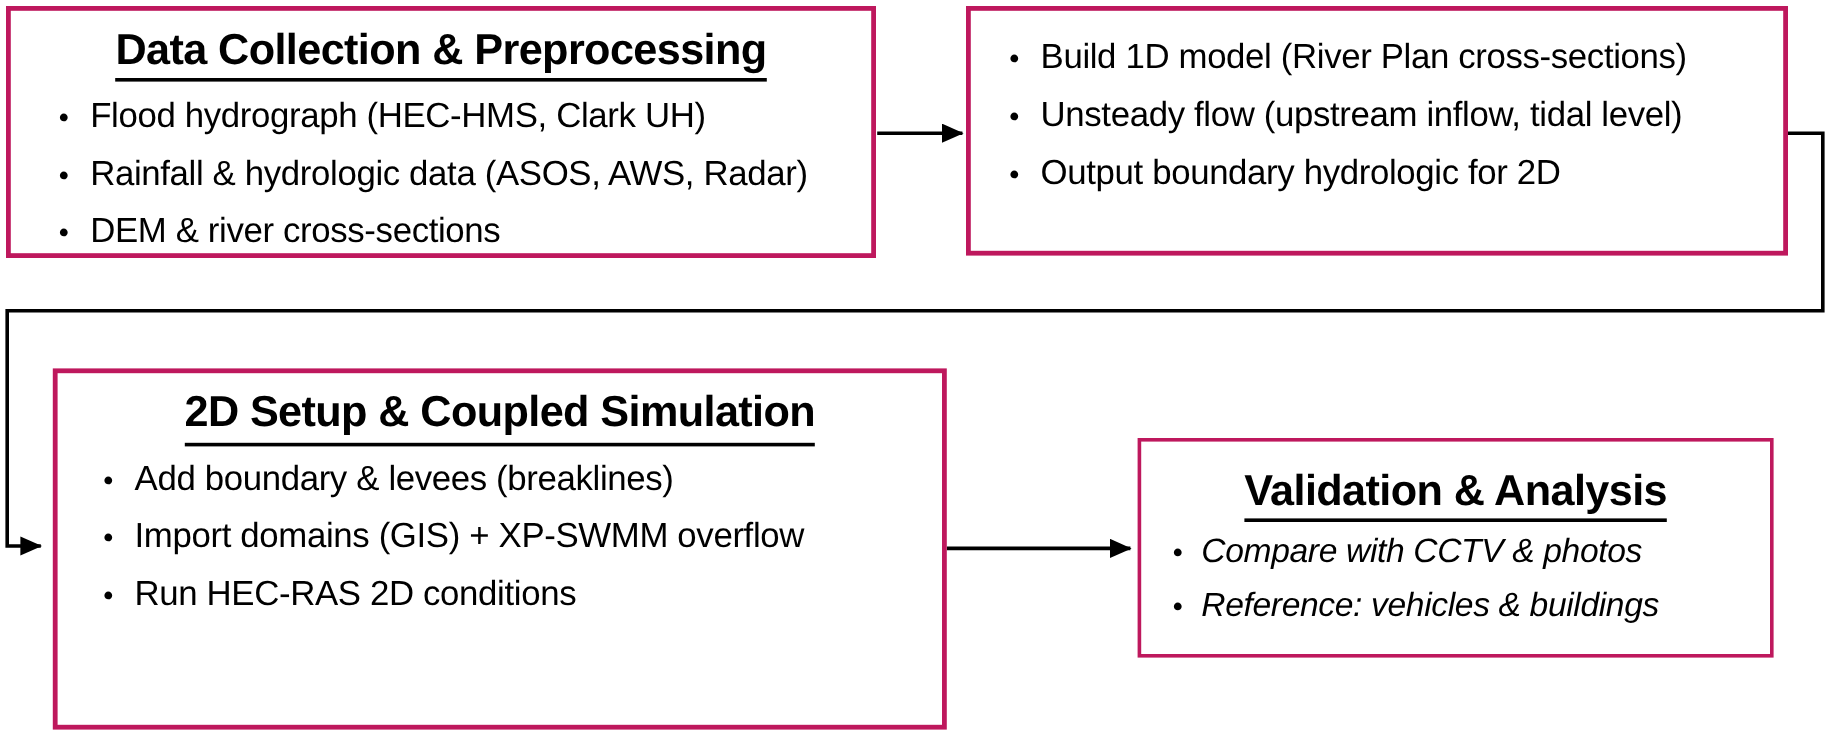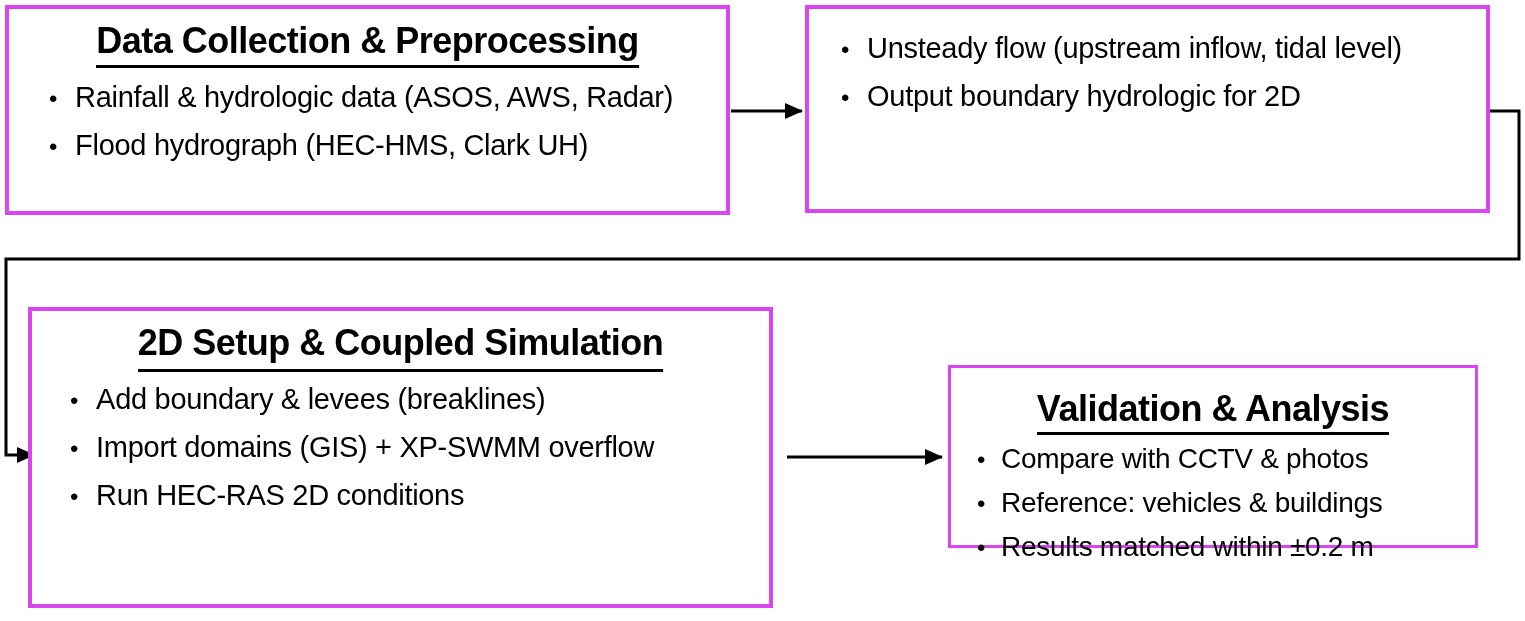--- a/index.html
+++ b/index.html
@@ -21,21 +21,21 @@
     left: 0;
     top: 0;
     width: 1525px;
     height: 621px;
     pointer-events: none;
   }
   .box {
     position: absolute;
     box-sizing: border-box;
     background: #ffffff;
-    border: 4px solid #d946ef;
+    border: 4px solid #be185d;
   }
   .box-title {
     margin: 0;
     text-align: center;
     font-size: 36px;
     font-weight: bold;
     letter-spacing: -0.5px;
     line-height: 44px;
   }
   .box-title .title-text {
@@ -59,28 +59,28 @@
     font-size: 24px;
     margin-right: 18px;
   }
   
   .b1 { left: 5px; top: 5px; width: 725px; height: 210px; padding: 10px 10px 0 40px; }
   .b1 .box-title { margin-left: -30px; }
   
   .b2 { left: 805px; top: 5px; width: 685px; height: 208px; padding: 10px 8px 0 32px; }
   .b2 .box-title { margin-left: -24px; }
   
-  .b3 { left: 28px; top: 307px; width: 745px; height: 301px; padding: 8px 10px 0 38px; }
+  .b3 { left: 44px; top: 307px; width: 745px; height: 301px; padding: 8px 10px 0 38px; }
   .b3 .box-title { line-height: 48px; margin-left: -28px; }
   .b3 .bullets { margin-top: 4px; }
   
   .b4 { left: 948px; top: 365px; width: 530px; height: 183px; padding: 20px 8px 0 26px; border-width: 3px; }
   .b4 .box-title { line-height: 42px; margin-left: -18px; }
   .b4 .bullets { margin-top: 2px; }
-  .b4 .bullets li { font-size: 28px; line-height: 43px; }
+  .b4 .bullets li { font-size: 28px; line-height: 43px; font-style: italic; }
   .b4 .bullets li::before { margin-right: 16px; }
 </style>
 </head>
 <body>
 
 <div class="canvas">
 
   <svg class="connectors" viewBox="0 0 1525 621" xmlns="http://www.w3.org/2000/svg">
     <defs>
       <marker id="arrow" markerUnits="userSpaceOnUse" markerWidth="22" markerHeight="18" refX="17" refY="8" orient="auto">
@@ -90,27 +90,29 @@
     <path d="M731,111 H802" fill="none" stroke="#000000" stroke-width="3" marker-end="url(#arrow)"></path>
     <path d="M1490,111 H1519 V259 H6 V455 H34" fill="none" stroke="#000000" stroke-width="3" stroke-linejoin="miter" marker-end="url(#arrow)"></path>
     <path d="M787,457 H942" fill="none" stroke="#000000" stroke-width="3" marker-end="url(#arrow)"></path>
   </svg>
 
   <section class="box b1">
     <h2 class="box-title">
       <span class="title-text">Data Collection &amp; Preprocessing</span>
     </h2>
     <ul class="bullets">
+      <li>Flood hydrograph (HEC-HMS, Clark UH)</li>
       <li>Rainfall &amp; hydrologic data (ASOS, AWS, Radar)</li>
-      <li>Flood hydrograph (HEC-HMS, Clark UH)</li>
+      <li>DEM &amp; river cross-sections</li>
     </ul>
   </section>
 
   <section class="box b2">
     <ul class="bullets">
+      <li>Build 1D model (River Plan cross-sections)</li>
       <li>Unsteady flow (upstream inflow, tidal level)</li>
       <li>Output boundary hydrologic for 2D</li>
     </ul>
   </section>
 
   <section class="box b3">
     <h2 class="box-title">
       <span class="title-text">2D Setup &amp; Coupled Simulation</span>
     </h2>
     <ul class="bullets">
@@ -120,17 +122,16 @@
     </ul>
   </section>
 
   <section class="box b4">
     <h2 class="box-title">
       <span class="title-text">Validation &amp; Analysis</span>
     </h2>
     <ul class="bullets">
       <li>Compare with CCTV &amp; photos</li>
       <li>Reference: vehicles &amp; buildings</li>
-      <li>Results matched within ±0.2 m</li>
     </ul>
   </section>
 
 </div>
 
 </body></html>

